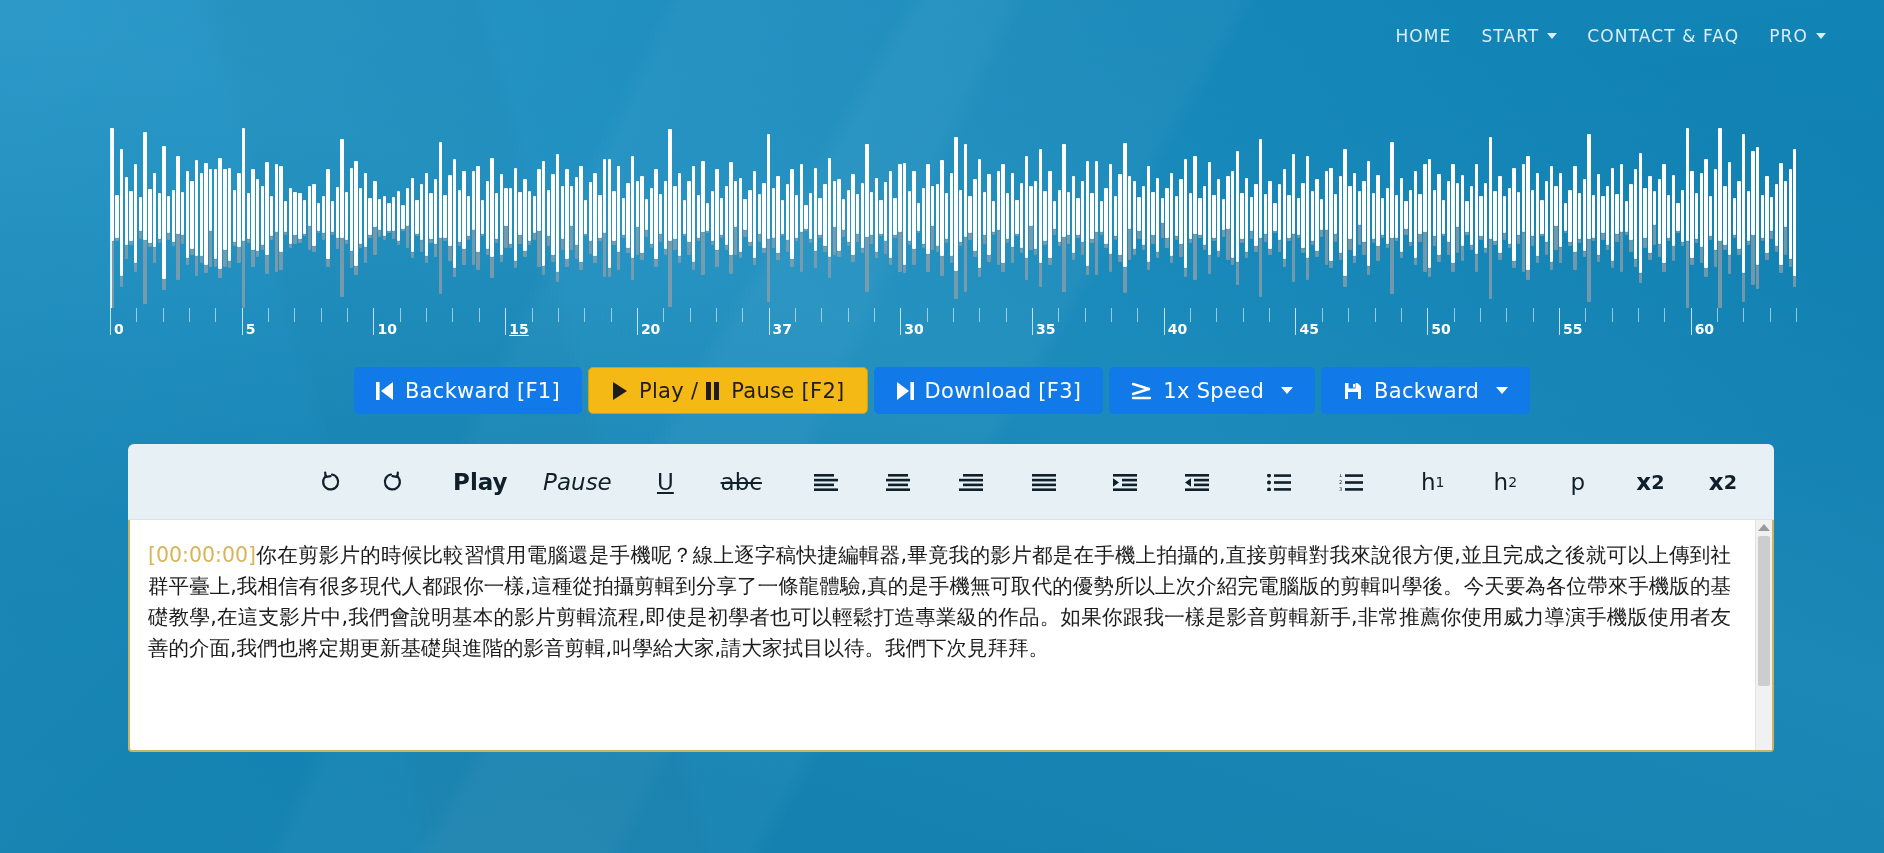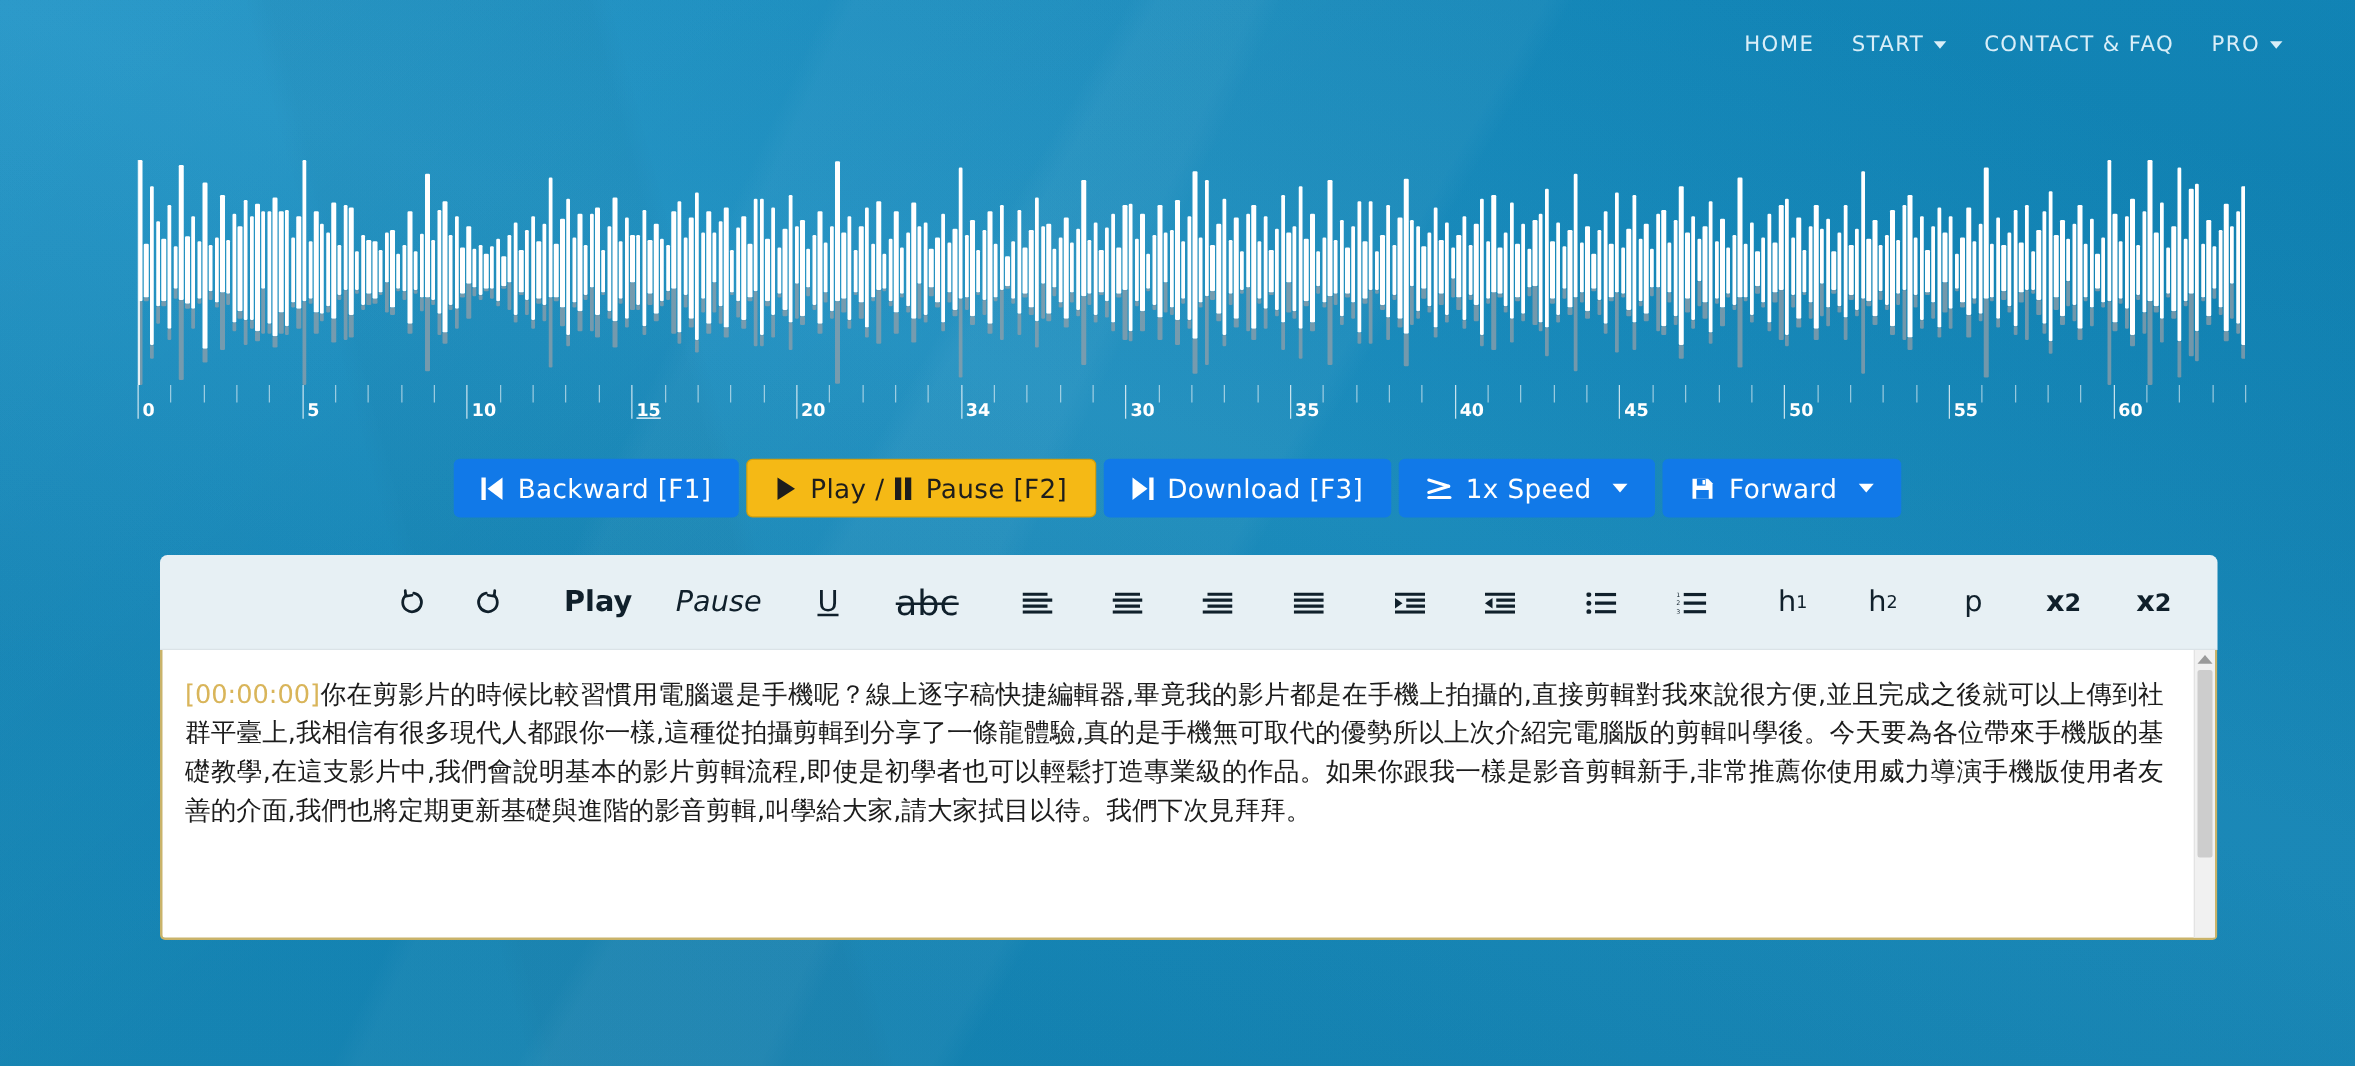--- a/index.html
+++ b/index.html
@@ -177,21 +177,21 @@
     color: #10202b; background: transparent; border: none;
     cursor: pointer;
     font-size: 22px; font-family: "DejaVu Sans", sans-serif;
   }
   .tb-sp-sm { width: 30px; }
   .tb-sp-md { width: 48px; }
   .tb-sp-lg { width: 58px; }
   .tb-btn.bold { font-weight: bold; font-size: 23px; }
   .tb-btn.ital { font-style: italic; font-size: 23px; }
   .tb-btn.undl { text-decoration: underline; font-size: 23px; }
-  .tb-btn.strk { text-decoration: line-through; font-size: 28px; }
+  .tb-btn.strk { text-decoration: line-through; font-size: 23px; }
   .tb-btn.hx   { font-size: 23px; }
   .tb-btn.hx sup { font-size: 14px; }
   .tb-btn.sup-b { font-weight: bold; font-size: 23px; }
 
   .editor-body {
     background: #ffffff;
     border: 2px solid #c9b36a;
     border-top: none;
     border-radius: 0 0 4px 4px;
     height: 232px;
@@ -1722,21 +1722,21 @@
       <div class="tick minor" style="left: 26.5625%;"></div>
       <div class="tick minor" style="left: 28.125%;"></div>
       <div class="tick minor" style="left: 29.6875%;"></div>
       <div class="tick major" style="left: 31.25%;"></div>
       <div class="tick-label" style="left: 31.25%;">20</div>
       <div class="tick minor" style="left: 32.8125%;"></div>
       <div class="tick minor" style="left: 34.375%;"></div>
       <div class="tick minor" style="left: 35.9375%;"></div>
       <div class="tick minor" style="left: 37.5%;"></div>
       <div class="tick major" style="left: 39.0625%;"></div>
-      <div class="tick-label" style="left: 39.0625%;">34</div>
+      <div class="tick-label" style="left: 39.0625%;">37</div>
       <div class="tick minor" style="left: 40.625%;"></div>
       <div class="tick minor" style="left: 42.1875%;"></div>
       <div class="tick minor" style="left: 43.75%;"></div>
       <div class="tick minor" style="left: 45.3125%;"></div>
       <div class="tick major" style="left: 46.875%;"></div>
       <div class="tick-label" style="left: 46.875%;">30</div>
       <div class="tick minor" style="left: 48.4375%;"></div>
       <div class="tick minor" style="left: 50%;"></div>
       <div class="tick minor" style="left: 51.5625%;"></div>
       <div class="tick minor" style="left: 53.125%;"></div>
@@ -1819,21 +1819,21 @@
     <span class="caret-d"></span>
   </button>
 
   <button class="btn btn-primary">
     <svg width="20" height="20" viewBox="0 0 20 20">
       <path d="M2 2 H14.5 L18 5.5 V18 H2 Z" fill="#fff"></path>
       <rect x="5.5" y="2" width="7" height="5.5" fill="#1179e8"></rect>
       <rect x="10" y="3" width="2" height="3.5" fill="#fff"></rect>
       <rect x="5" y="11" width="10" height="7" fill="#1179e8"></rect>
     </svg>
-    <span>Forward</span>
+    <span>Backward</span>
     <span class="caret-d"></span>
   </button>
 </div>
 
 <div class="editor-wrap">
 
   <div class="editor-toolbar">
     <div class="tb-sp-lg"></div>
       <div class="tb-sp-lg"></div>
       <div class="tb-sp-lg"></div>

